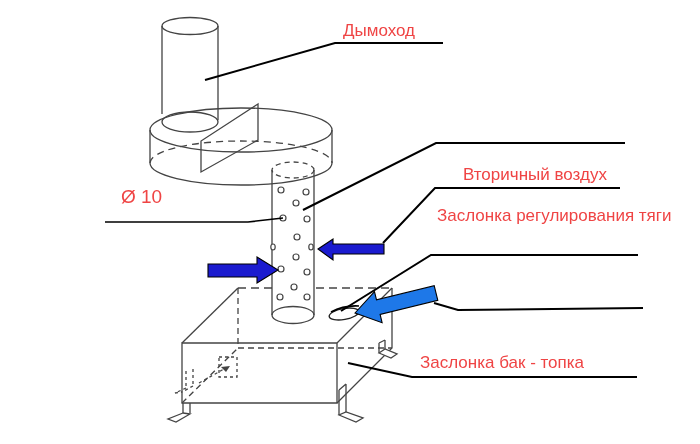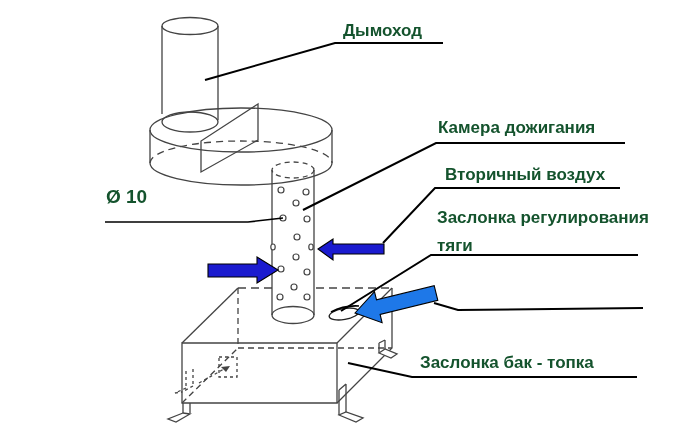--- a/index.html
+++ b/index.html
@@ -2,24 +2,24 @@
 <html><head>
 <meta charset="utf-8">
 <style>
   html,body{margin:0;padding:0;background:#fff;}
   .stage{
     position:relative;width:700px;height:444px;background:#fff;overflow:hidden;
     font-family:"Liberation Sans", sans-serif;
   }
   .stage svg{position:absolute;left:0;top:0;}
   .lbl{
-    position:absolute;color:#14532d;font-weight:bold;font-size:17px;line-height:21px;
+    position:absolute;color:#ef4444;font-weight:normal;font-size:17px;line-height:21px;
     white-space:nowrap;
   }
-  .lbl.wrap{white-space:normal;width:236px;line-height:28px;}
+  .lbl.wrap{white-space:normal;width:236px;line-height:23px;}
   .lbl.dim{font-size:19px;}
 </style>
 </head>
 <body>
 
 <div class="stage">
 
   <svg width="700" height="444" viewBox="0 0 700 444">
 
     <g stroke="#444" stroke-width="1.3" fill="none">
@@ -108,19 +108,18 @@
       <path d="M205,80 L335,43 L443,43"></path>
       <path d="M303,210 L436,143 L625,143"></path>
       <path d="M383,243 L435,188 L620,188"></path>
       <path d="M341,311 L431,255 L638,255"></path>
       <path d="M434,303 L458,310 L643,308"></path>
       <path d="M348,363 L412,377 L637,377"></path>
       <path d="M105,222 L248,222 L283,218" stroke-width="1.6"></path>
     </g>
   </svg>
 
-  <div class="lbl dim" style="left:106px;top:186px;">Ø 10</div>
+  <div class="lbl dim" style="left:121px;top:186px;">Ø 10</div>
   <div class="lbl" style="left:343px;top:20px;">Дымоход</div>
-  <div class="lbl" style="left:438px;top:117px;">Камера дожигания</div>
-  <div class="lbl" style="left:445px;top:164px;">Вторичный воздух</div>
+  <div class="lbl" style="left:463px;top:164px;">Вторичный воздух</div>
   <div class="lbl wrap" style="left:437px;top:204px;">Заслонка регулирования тяги</div>
   <div class="lbl" style="left:420px;top:352px;">Заслонка бак - топка</div>
 </div>
 
 </body></html>

